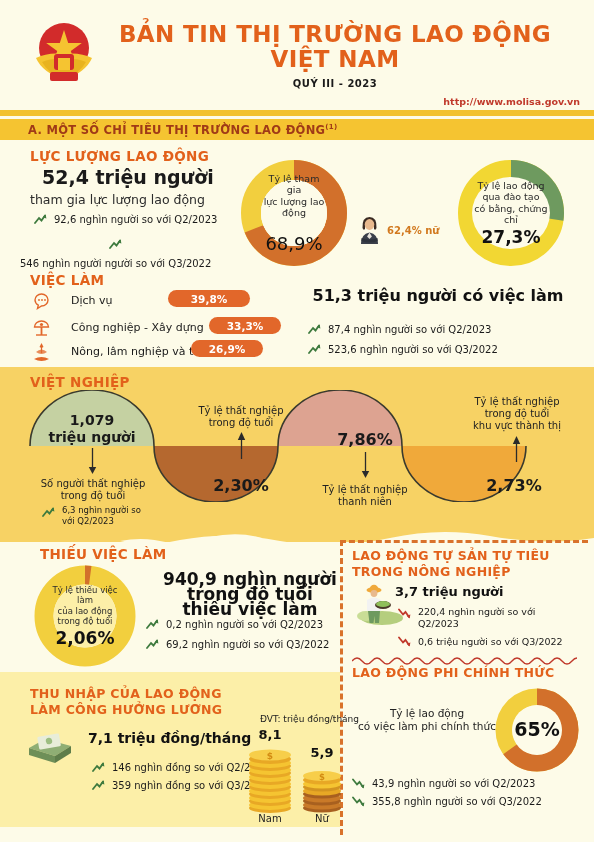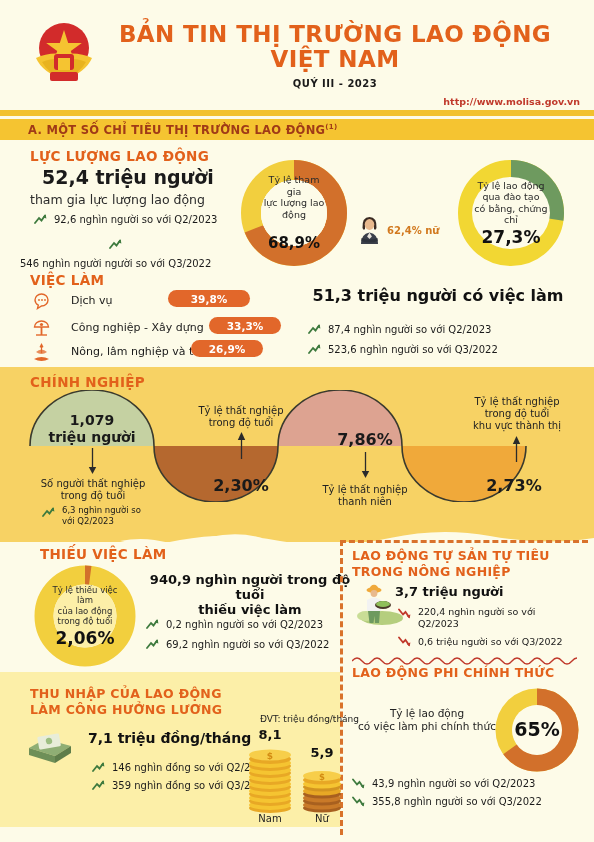--- a/index.html
+++ b/index.html
@@ -46,21 +46,21 @@
 
   .trend-row { position:absolute; display:flex; align-items:center; gap:7px; }
   .trend-row .txt { font-size:10px; color:#1A1A1A; }
   .arr { width:13px; height:11px; flex:0 0 13px; }
   .donut-hole {
     position:absolute; border-radius:50%; background:#FDFBE8;
     display:flex; flex-direction:column; align-items:center; justify-content:center;
     text-align:center;
   }
   .d-cap { font-size:9.5px; color:#2B2B2B; line-height:11.5px; }
-  .d-val { font-size:15px; font-weight:bold; color:#111; margin-top:14px; }
+  .d-val { font-size:18px; font-weight:normal; color:#111; margin-top:14px; }
   .d-val-sm { font-size:17px; font-weight:bold; color:#111; margin-top:1px; }
 
   
   .g-row { position:absolute; display:flex; align-items:center; gap:6px; }
   .g-txt { font-size:10px; color:#D2791F; font-weight:bold; }
   .person { width:23px; height:28px; }
 
   
   .vl-title { position:absolute; left:30px; top:272px; font-size:13.5px; }
   .vl-item { position:absolute; display:flex; align-items:center; gap:20px; }
@@ -78,21 +78,21 @@
   .tn-title { position:absolute; left:30px; top:374px; font-size:13.5px; }
   .semi-lbl { position:absolute; text-align:center; font-size:10px; color:#222; line-height:12px; }
   .semi-val { position:absolute; font-weight:bold; color:#1A1A1A; text-align:center; }
 
   
   .torn { position:absolute; left:0; top:528px; width:594px; height:24px; }
 
   
   .tvl-title { position:absolute; left:40px; top:546px; font-size:13.5px; }
   .tvl-big { position:absolute; left:140px; top:572px; width:220px; text-align:center;
-    font-size:13px; font-weight:bold; color:#111; line-height:15px; }
+    font-size:17px; font-weight:bold; color:#111; line-height:15px; }
 
   
   .dash-col {
     position:absolute; left:340px; top:540px; width:248px; height:295px;
     border-left:3px dashed #D9722B; border-top:3px dashed #D9722B;
   }
   .r1-title { position:absolute; left:352px; top:548px; font-size:12.5px; line-height:16px; }
   .r1-big { position:absolute; left:395px; top:584px; font-size:13px; font-weight:bold; color:#111; }
   .squig { position:absolute; left:352px; top:655px; width:225px; height:10px; }
   .r2-title { position:absolute; left:352px; top:665px; font-size:12.5px; }
@@ -241,21 +241,21 @@
   </div>
   <div class="trend-row" style="left:308px; top:344px;">
     <svg class="arr" viewBox="0 0 13 11">
       <path d="M1 9 L5 4 L7.5 6.5 L11 1.5" stroke="#3E7A3E" stroke-width="1.8" fill="none" stroke-linecap="round"></path>
       <path d="M11.6 0.6 L12.4 4.4 L8.6 3.2 z" fill="#3E7A3E"></path>
     </svg>
     <span class="txt">523,6 nghìn người so với Q3/2022</span>
   </div>
 
   <div class="band-unemp"></div>
-  <div class="sec-title tn-title">CHÍNH NGHIỆP</div>
+  <div class="sec-title tn-title">VIỆT NGHIỆP</div>
 
   <svg style="position:absolute; left:25px; top:390px;" width="545" height="112">
     <path d="M5 56 a62 56 0 0 1 124 0z" fill="#C5D1A2"></path>
     <path d="M129 56 a62 56 0 0 0 124 0z" fill="#B5682F"></path>
     <path d="M253 56 a62 56 0 0 1 124 0z" fill="#DDA391"></path>
     <path d="M377 56 a62 56 0 0 0 124 0z" fill="#F0A93A"></path>
     <path d="M5 56 a62 56 0 0 1 124 0 a62 56 0 0 0 124 0 a62 56 0 0 1 124 0 a62 56 0 0 0 124 0" fill="none" stroke="#3A3A2E" stroke-width="1.6"></path>
   </svg>
 
   <div class="semi-val" style="left:30px; top:412px; width:124px; font-size:14px; line-height:17px;">

